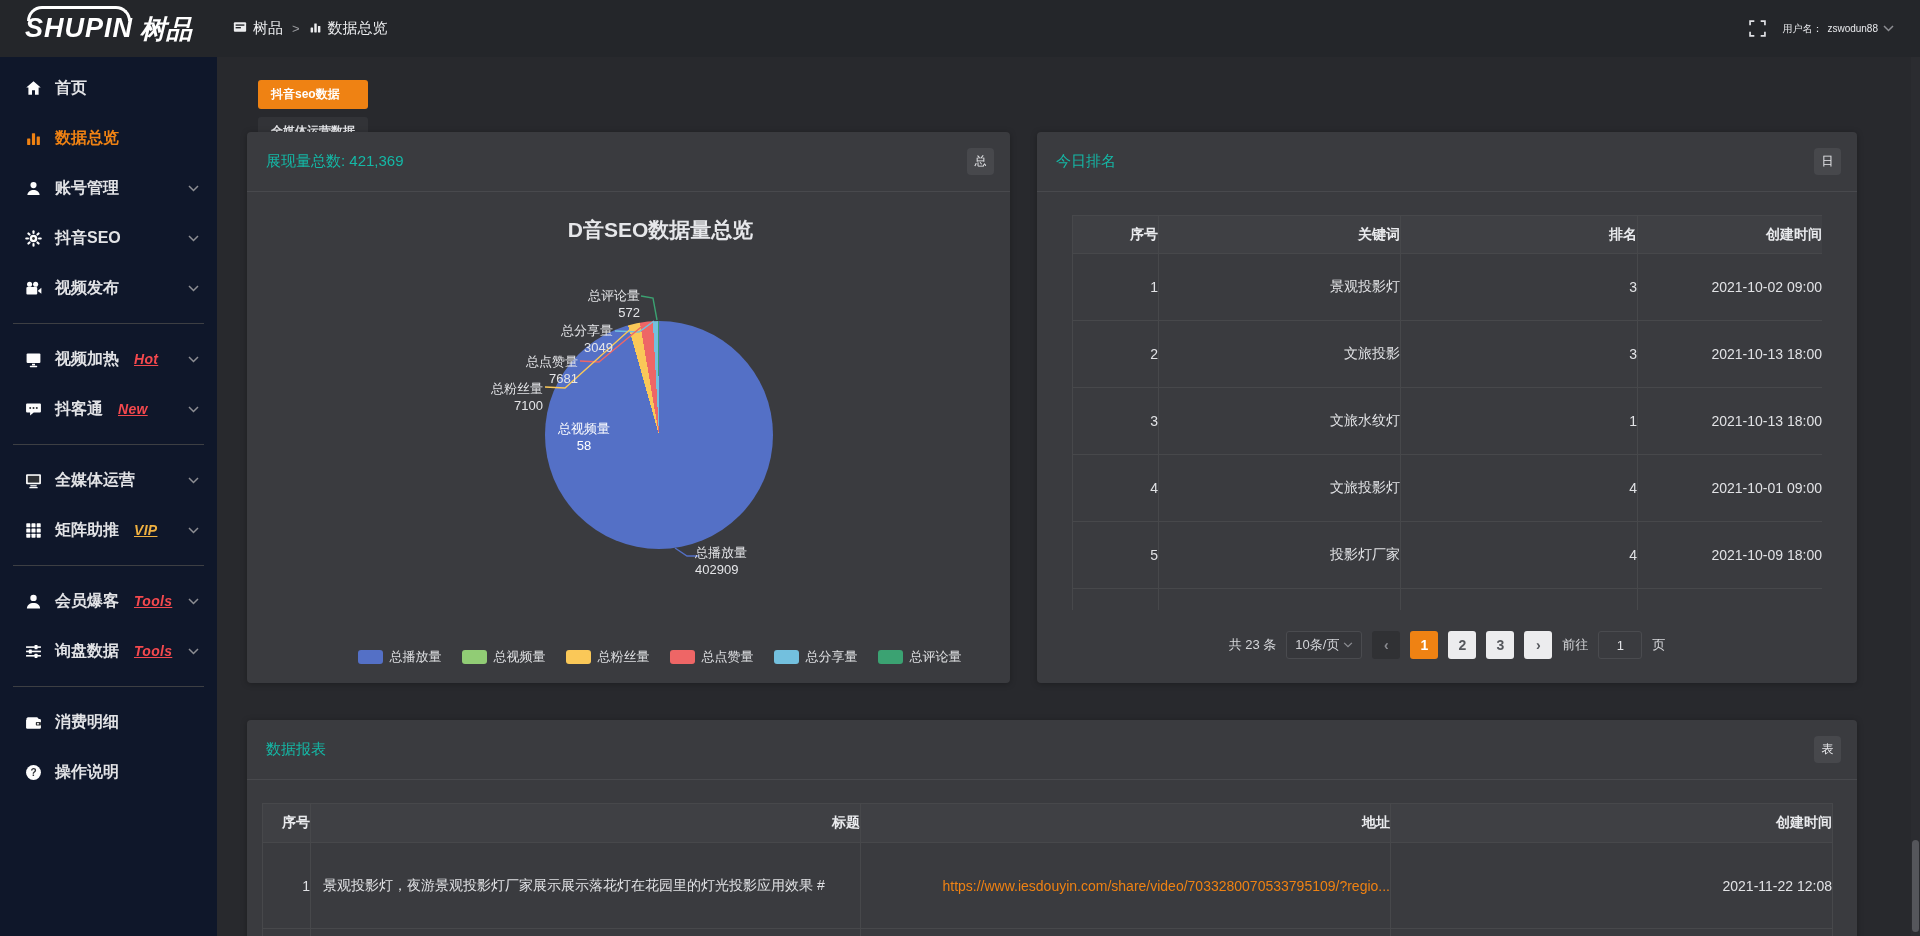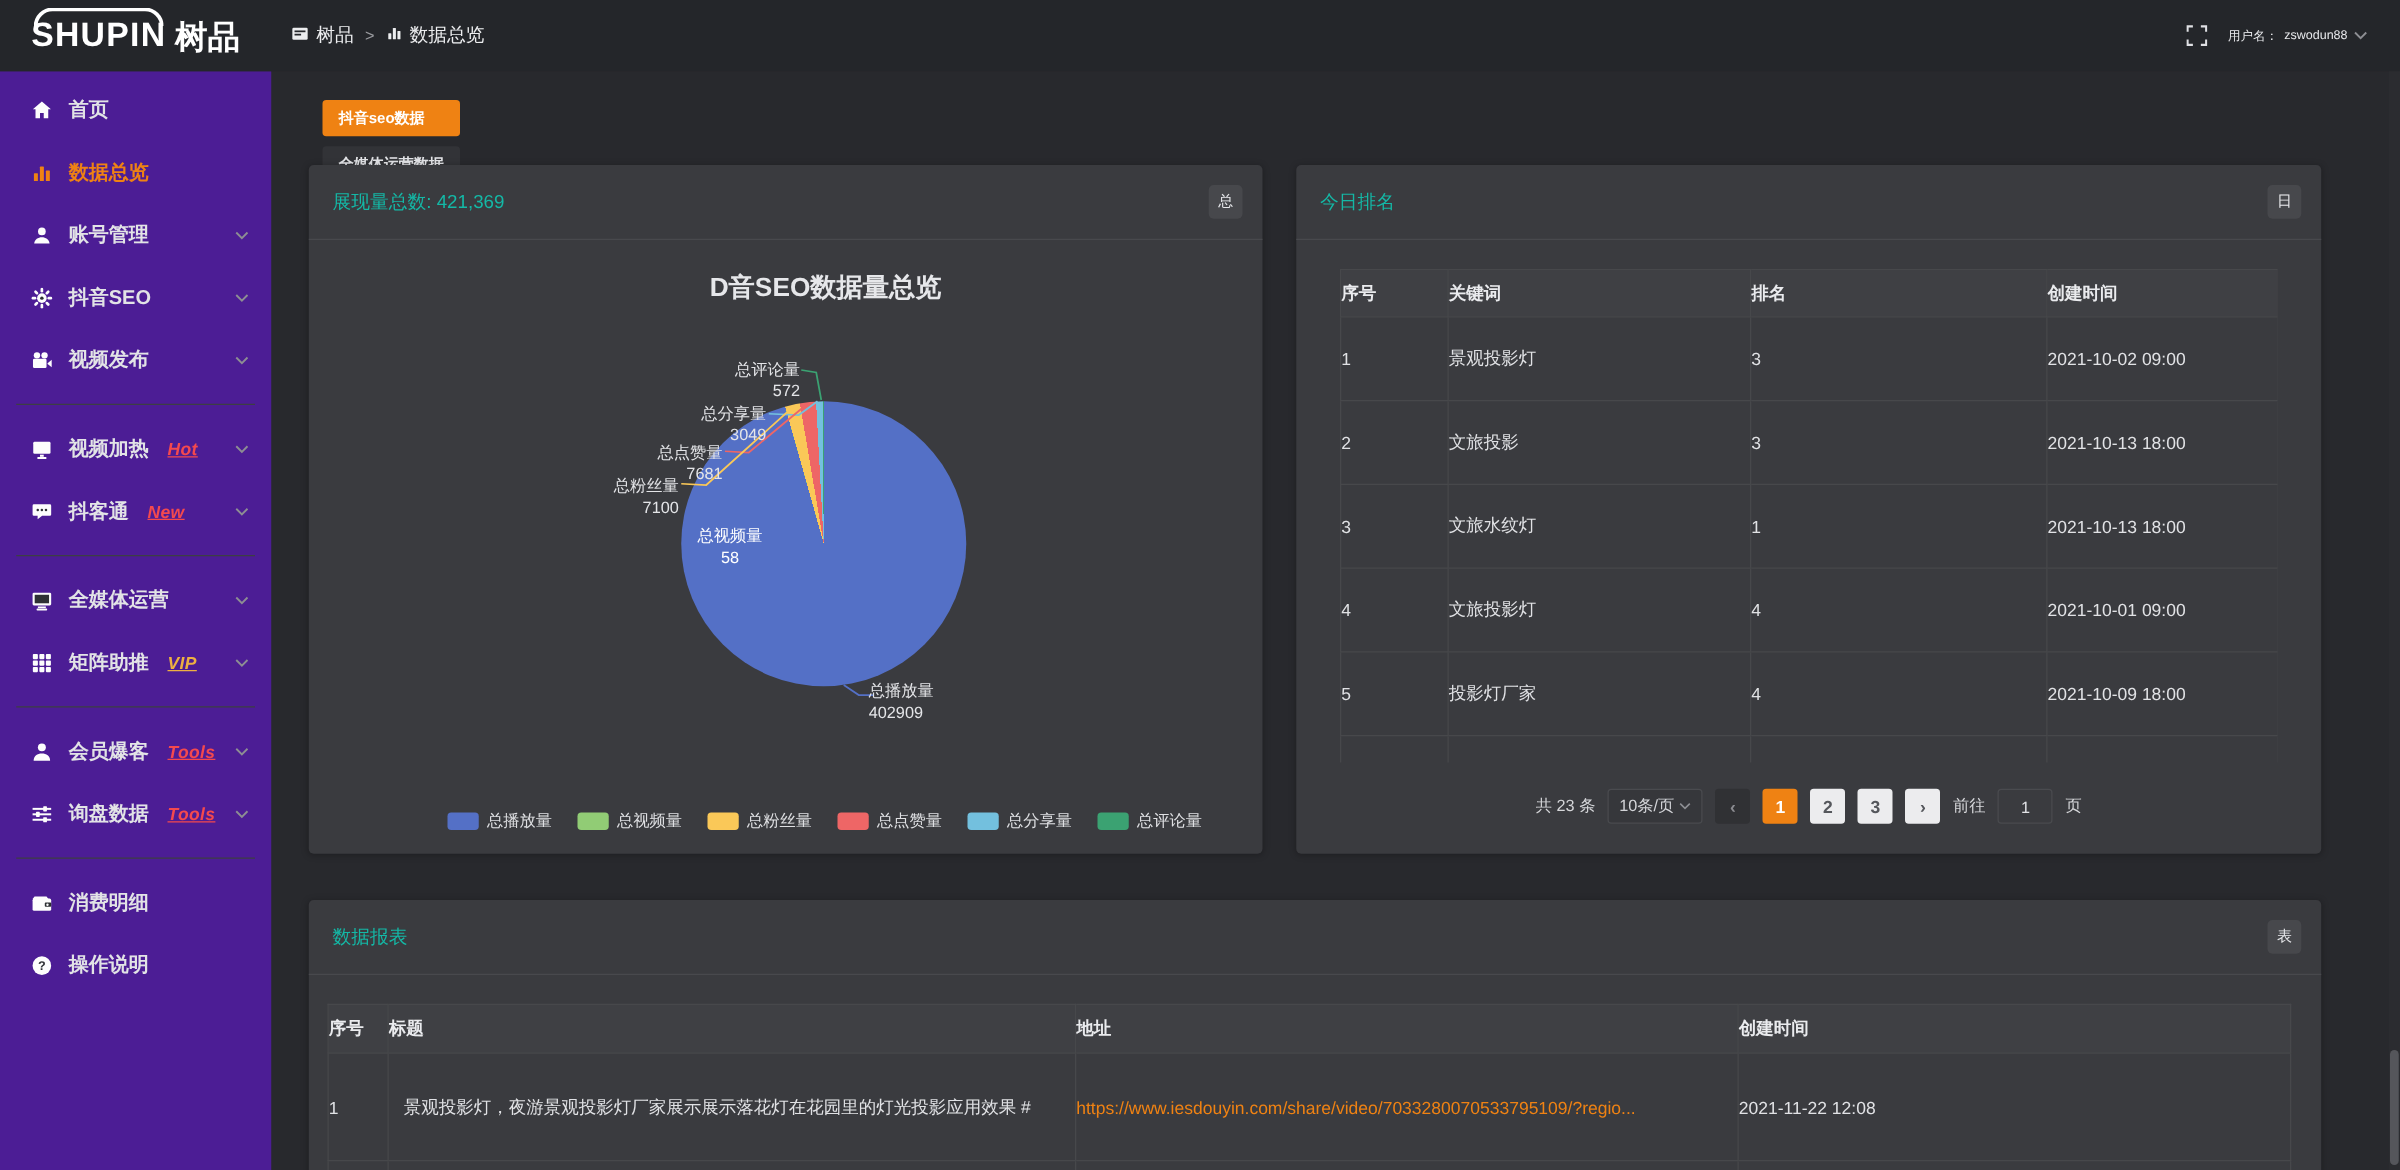--- a/index.html
+++ b/index.html
@@ -1,35 +1,35 @@
 <!DOCTYPE html>
 <html style="--accent: #ef8213; --link: #ef8213;"><head>
 <meta charset="utf-8">
 <style>
   * { margin:0; padding:0; box-sizing:border-box; }
   html,body { width:1920px; height:936px; overflow:hidden; }
   body { background:#28292d; font-family:"Liberation Sans","DejaVu Sans",sans-serif; position:relative; color:#e2e3e6; }
 
   
   .header { position:absolute; left:0; top:0; right:0; height:57px; background:#24262a; display:flex; align-items:center; z-index:6; }
-  .logo-box { width:217px; flex:0 0 217px; display:flex; justify-content:center; align-items:center; }
+  .logo-box { width:217px; flex:0 0 217px; display:flex; justify-content:center; align-items:center;font-style:italic; }
   .logo { display:flex; align-items:center; }
   .logo-en { font-size:27px; font-weight:800; color:#fff; letter-spacing:1px; position:relative; line-height:1; }
   .logo-en::before { content:""; position:absolute; left:2px; right:2px; top:-9px; height:12px;
     border:3px solid #fff; border-bottom:none; border-radius:60px 60px 0 0; }
   .logo-cn { font-size:26px; font-weight:700; color:#fff; margin-left:7px; line-height:1; }
   .breadcrumb { display:flex; align-items:center; gap:9px; margin-left:16px; font-size:15px; color:#ecedef; }
   .crumb { display:flex; align-items:center; gap:6px; cursor:pointer; }
   .crumb-sep { color:#9a9b9f; font-size:13px; }
   .header-right { margin-left:auto; margin-right:26px; display:flex; align-items:center; gap:16px; font-size:10px; color:#e8e9ec; }
   .user-wrap { display:flex; align-items:center; gap:5px; cursor:pointer; }
   .icon-btn { display:flex; align-items:center; cursor:pointer; color:#dfe0e4; }
 
   
-  .sidebar { position:absolute; left:0; top:57px; bottom:0; width:217px; background:#4c1d95; padding-top:6px; z-index:5; }
+  .sidebar { position:absolute; left:0; top:57px; bottom:0; width:217px; background:#0f172a; padding-top:6px; z-index:5; }
   .side-item { height:50px; display:flex; align-items:center; padding:0 18px 0 24px; font-size:16px; font-weight:600; color:#e2e3e6; cursor:pointer; }
   .side-item .s-icon { width:18px; height:18px; margin-right:13px; display:flex; align-items:center; justify-content:center; color:#fdfdfd; flex:0 0 18px; }
   .side-item.active { color:var(--accent); }
   .side-item.active .s-icon { color:var(--accent); }
   .side-badge { font-style:italic; font-weight:700; font-size:14px; margin-left:15px; letter-spacing:.3px;text-decoration:underline; }
   .side-arrow { margin-left:auto; color:#8d8e93; display:flex; }
   .side-divider { height:1px; background:#3d3f43; margin:10px 13px; }
 
   
   .content { position:absolute; left:217px; top:57px; right:0; bottom:0; background:#28292d; overflow:hidden; }
@@ -58,21 +58,21 @@
   #pl-like    { left:219px; top:161px; width:112px; }
   #pl-fans    { left:184px; top:188px; width:112px; }
   #pl-video   { left:292px; top:228px; width:90px; text-align:center; color:#fff; }
   #pl-play    { left:448px; top:352px; width:110px; text-align:left; }
   .legend { position:absolute; left:0; right:0; bottom:16px; padding-left:62px; display:flex; justify-content:center; align-items:center; gap:20px; }
   .legend-item { display:flex; align-items:center; gap:7px; font-size:13px; color:#dfe0e3; cursor:pointer; }
   .swatch { width:25px; height:14px; border-radius:3px; }
 
   
   table { border-collapse:collapse; table-layout:fixed; width:100%; }
-  th,td { border:1px solid #47484b; text-align:left; font-size:14px; color:#e1e2e5; overflow:hidden; }
+  th,td { border:1px solid #47484b; text-align:right; font-size:14px; color:#e1e2e5; overflow:hidden; }
   th { height:38px; font-weight:700; color:#eaebee; background:#3f4044; }
   .rk-wrap { position:absolute; left:35px; right:35px; top:83px; height:395px; overflow:hidden; }
   .rk-wrap td { height:67px; }
   .rp-wrap { position:absolute; left:15px; right:25px; top:83px; }
   .rp-wrap th { height:39px; }
   .rp-wrap td { height:86px; }
   .cell-title { text-align:left; padding:0 10px 0 12px; white-space:nowrap; }
   .cell-link { color:var(--link); white-space:nowrap; cursor:pointer; }
 
   

